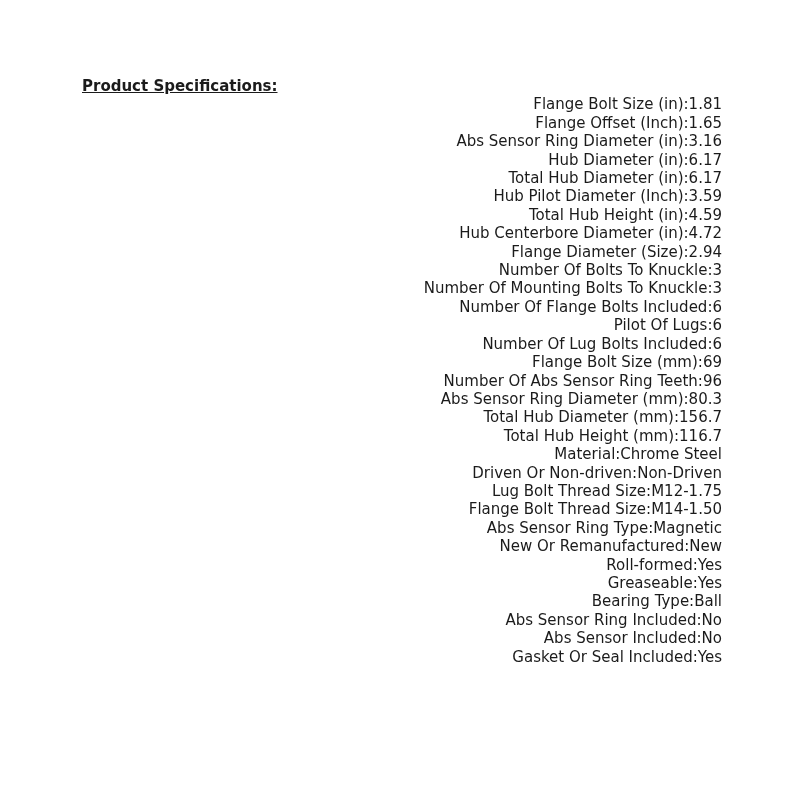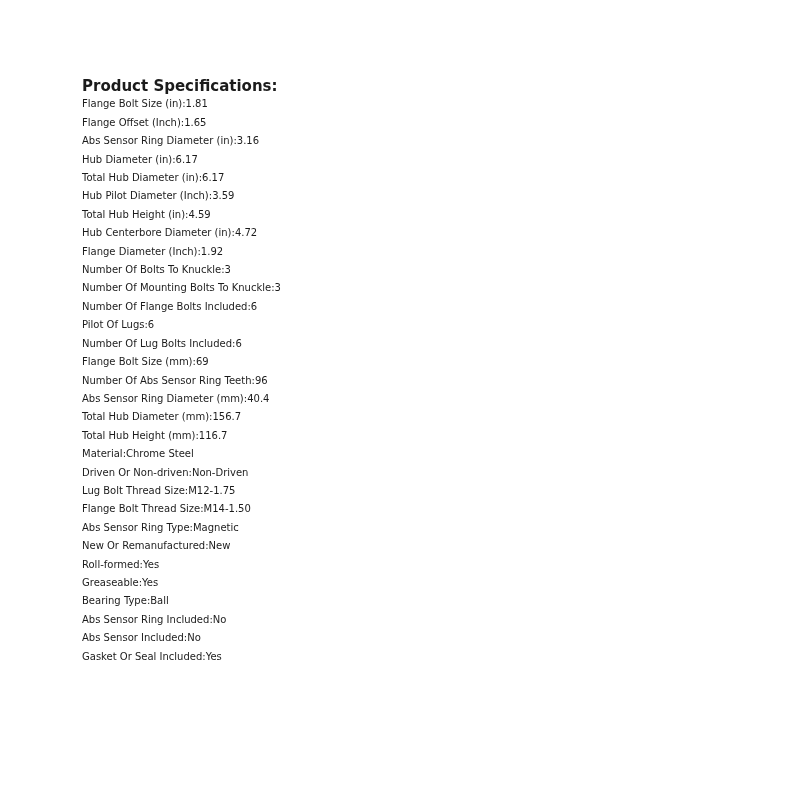--- a/index.html
+++ b/index.html
@@ -19,54 +19,56 @@
     position: absolute;
     left: 82px;
     top: 77px;
     width: 640px;
   }
   .spec-title {
     font-size: 15px;
     font-weight: bold;
     line-height: 18.4px;
     white-space: nowrap;
+    text-decoration: underline;
   }
   .spec-row {
-    font-size: 10px;
+    font-size: 15px;
     font-weight: normal;
     line-height: 18.4px;
     white-space: nowrap;
+    text-align: right;
   }
   .spec-label, .spec-separator, .spec-value {
     display: inline;
   }
 </style>
 </head>
 <body>
 
 <div class="spec-block">
   <div class="spec-title">Product Specifications:</div>
   <div class="spec-list">
       <div class="spec-row"><span class="spec-label">Flange Bolt Size (in)</span><span class="spec-separator">:</span><span class="spec-value">1.81</span></div>
       <div class="spec-row"><span class="spec-label">Flange Offset (Inch)</span><span class="spec-separator">:</span><span class="spec-value">1.65</span></div>
       <div class="spec-row"><span class="spec-label">Abs Sensor Ring Diameter (in)</span><span class="spec-separator">:</span><span class="spec-value">3.16</span></div>
       <div class="spec-row"><span class="spec-label">Hub Diameter (in)</span><span class="spec-separator">:</span><span class="spec-value">6.17</span></div>
       <div class="spec-row"><span class="spec-label">Total Hub Diameter (in)</span><span class="spec-separator">:</span><span class="spec-value">6.17</span></div>
       <div class="spec-row"><span class="spec-label">Hub Pilot Diameter (Inch)</span><span class="spec-separator">:</span><span class="spec-value">3.59</span></div>
       <div class="spec-row"><span class="spec-label">Total Hub Height (in)</span><span class="spec-separator">:</span><span class="spec-value">4.59</span></div>
       <div class="spec-row"><span class="spec-label">Hub Centerbore Diameter (in)</span><span class="spec-separator">:</span><span class="spec-value">4.72</span></div>
-      <div class="spec-row"><span class="spec-label">Flange Diameter (Inch)</span><span class="spec-separator">:</span><span class="spec-value">1.92</span></div>
+      <div class="spec-row"><span class="spec-label">Flange Diameter (Size)</span><span class="spec-separator">:</span><span class="spec-value">2.94</span></div>
       <div class="spec-row"><span class="spec-label">Number Of Bolts To Knuckle</span><span class="spec-separator">:</span><span class="spec-value">3</span></div>
       <div class="spec-row"><span class="spec-label">Number Of Mounting Bolts To Knuckle</span><span class="spec-separator">:</span><span class="spec-value">3</span></div>
       <div class="spec-row"><span class="spec-label">Number Of Flange Bolts Included</span><span class="spec-separator">:</span><span class="spec-value">6</span></div>
       <div class="spec-row"><span class="spec-label">Pilot Of Lugs</span><span class="spec-separator">:</span><span class="spec-value">6</span></div>
       <div class="spec-row"><span class="spec-label">Number Of Lug Bolts Included</span><span class="spec-separator">:</span><span class="spec-value">6</span></div>
       <div class="spec-row"><span class="spec-label">Flange Bolt Size (mm)</span><span class="spec-separator">:</span><span class="spec-value">69</span></div>
       <div class="spec-row"><span class="spec-label">Number Of Abs Sensor Ring Teeth</span><span class="spec-separator">:</span><span class="spec-value">96</span></div>
-      <div class="spec-row"><span class="spec-label">Abs Sensor Ring Diameter (mm)</span><span class="spec-separator">:</span><span class="spec-value">40.4</span></div>
+      <div class="spec-row"><span class="spec-label">Abs Sensor Ring Diameter (mm)</span><span class="spec-separator">:</span><span class="spec-value">80.3</span></div>
       <div class="spec-row"><span class="spec-label">Total Hub Diameter (mm)</span><span class="spec-separator">:</span><span class="spec-value">156.7</span></div>
       <div class="spec-row"><span class="spec-label">Total Hub Height (mm)</span><span class="spec-separator">:</span><span class="spec-value">116.7</span></div>
       <div class="spec-row"><span class="spec-label">Material</span><span class="spec-separator">:</span><span class="spec-value">Chrome Steel</span></div>
       <div class="spec-row"><span class="spec-label">Driven Or Non-driven</span><span class="spec-separator">:</span><span class="spec-value">Non-Driven</span></div>
       <div class="spec-row"><span class="spec-label">Lug Bolt Thread Size</span><span class="spec-separator">:</span><span class="spec-value">M12-1.75</span></div>
       <div class="spec-row"><span class="spec-label">Flange Bolt Thread Size</span><span class="spec-separator">:</span><span class="spec-value">M14-1.50</span></div>
       <div class="spec-row"><span class="spec-label">Abs Sensor Ring Type</span><span class="spec-separator">:</span><span class="spec-value">Magnetic</span></div>
       <div class="spec-row"><span class="spec-label">New Or Remanufactured</span><span class="spec-separator">:</span><span class="spec-value">New</span></div>
       <div class="spec-row"><span class="spec-label">Roll-formed</span><span class="spec-separator">:</span><span class="spec-value">Yes</span></div>
       <div class="spec-row"><span class="spec-label">Greaseable</span><span class="spec-separator">:</span><span class="spec-value">Yes</span></div>

